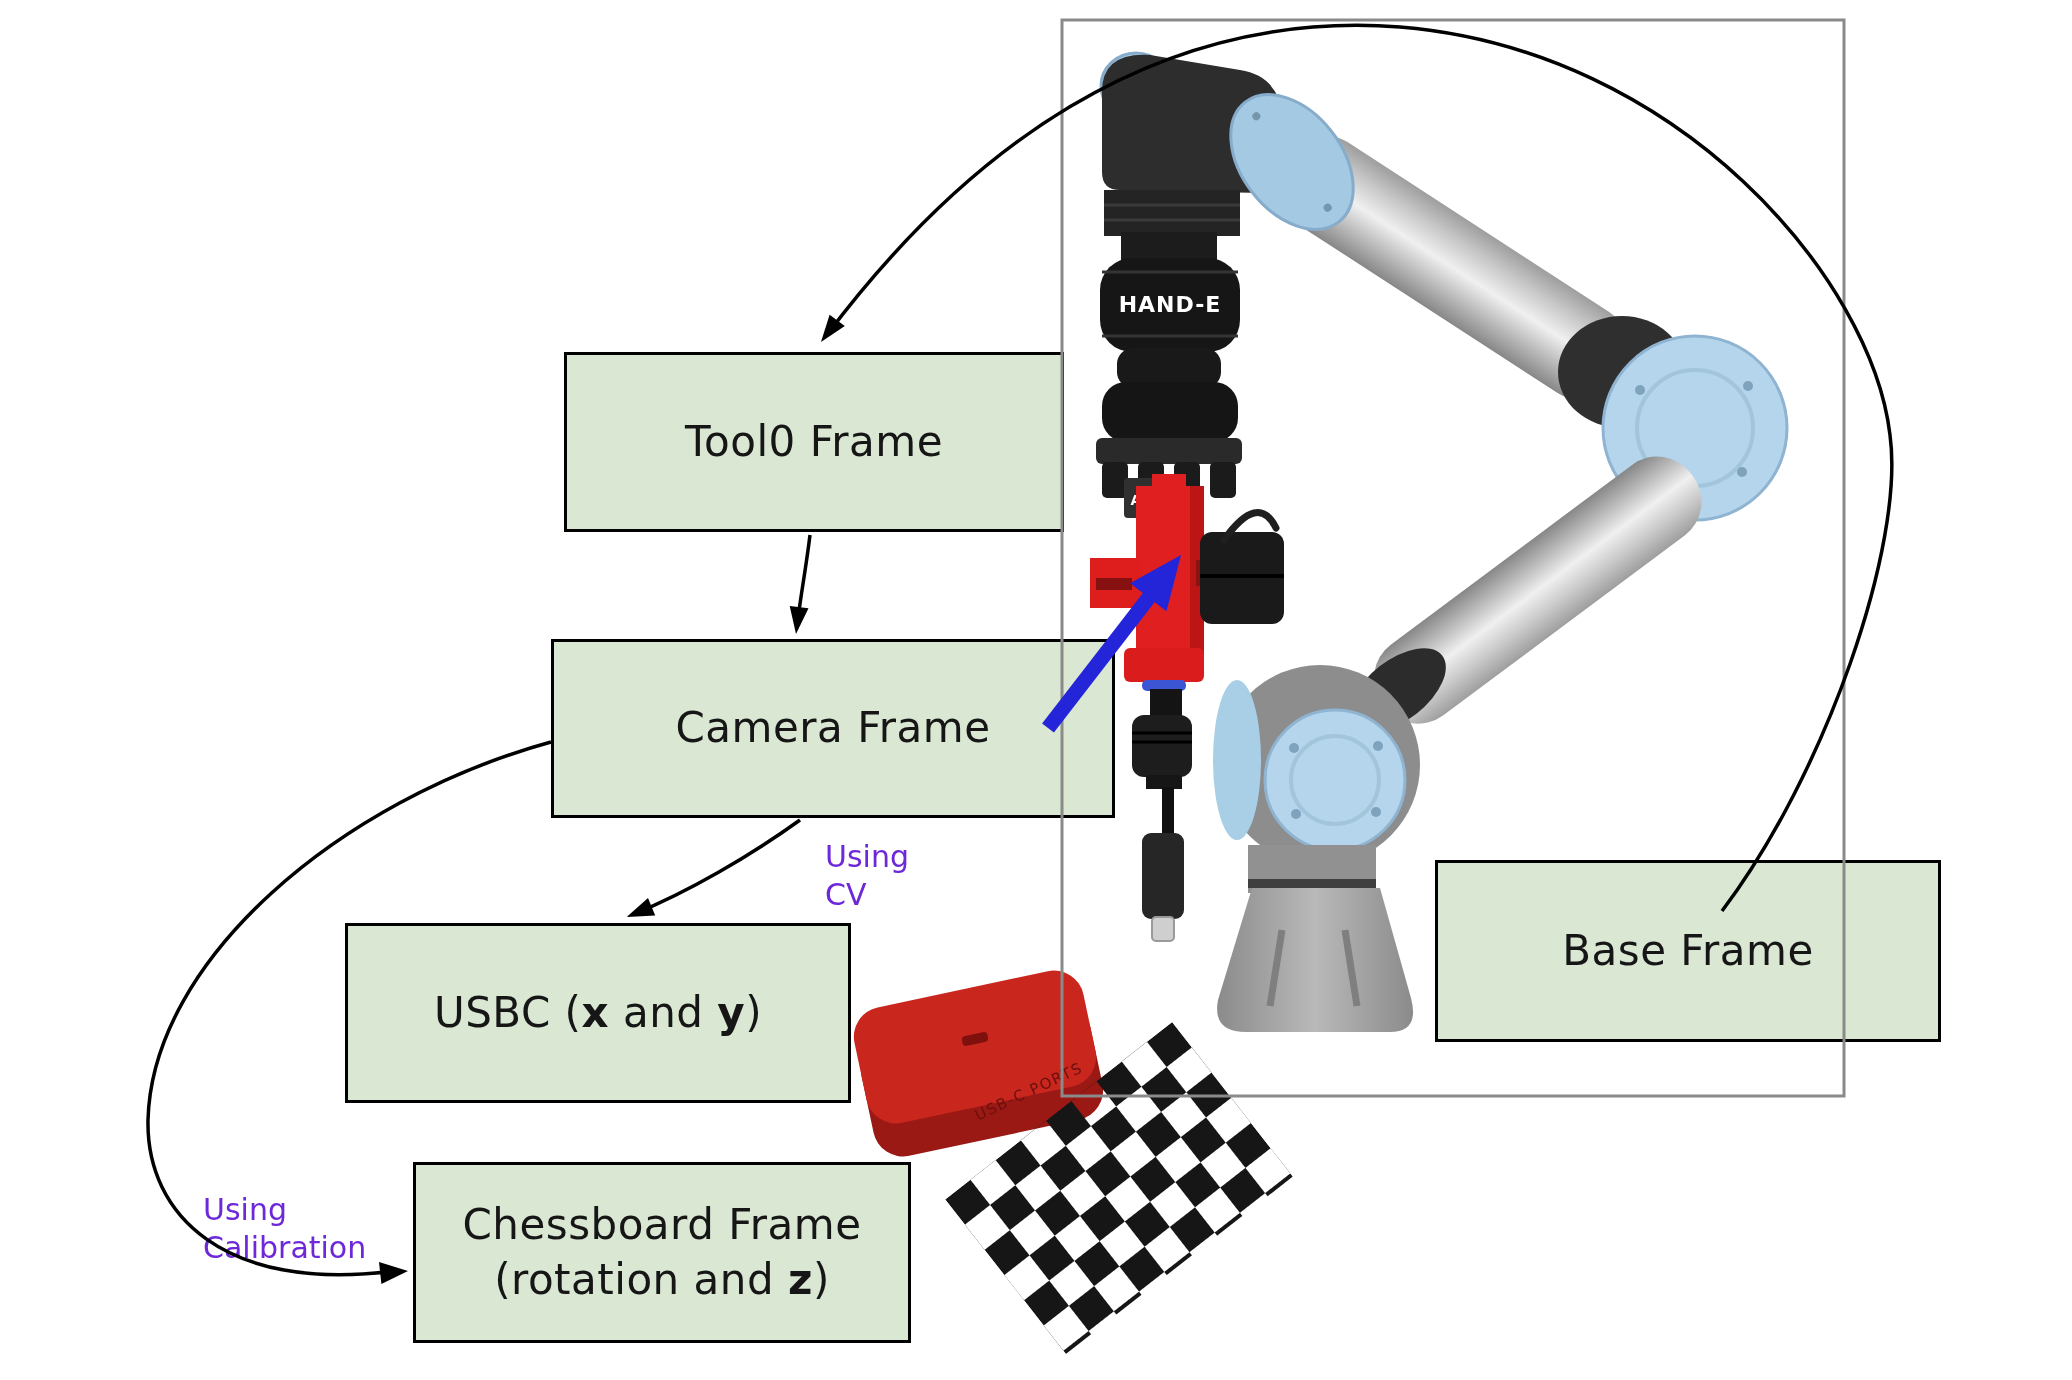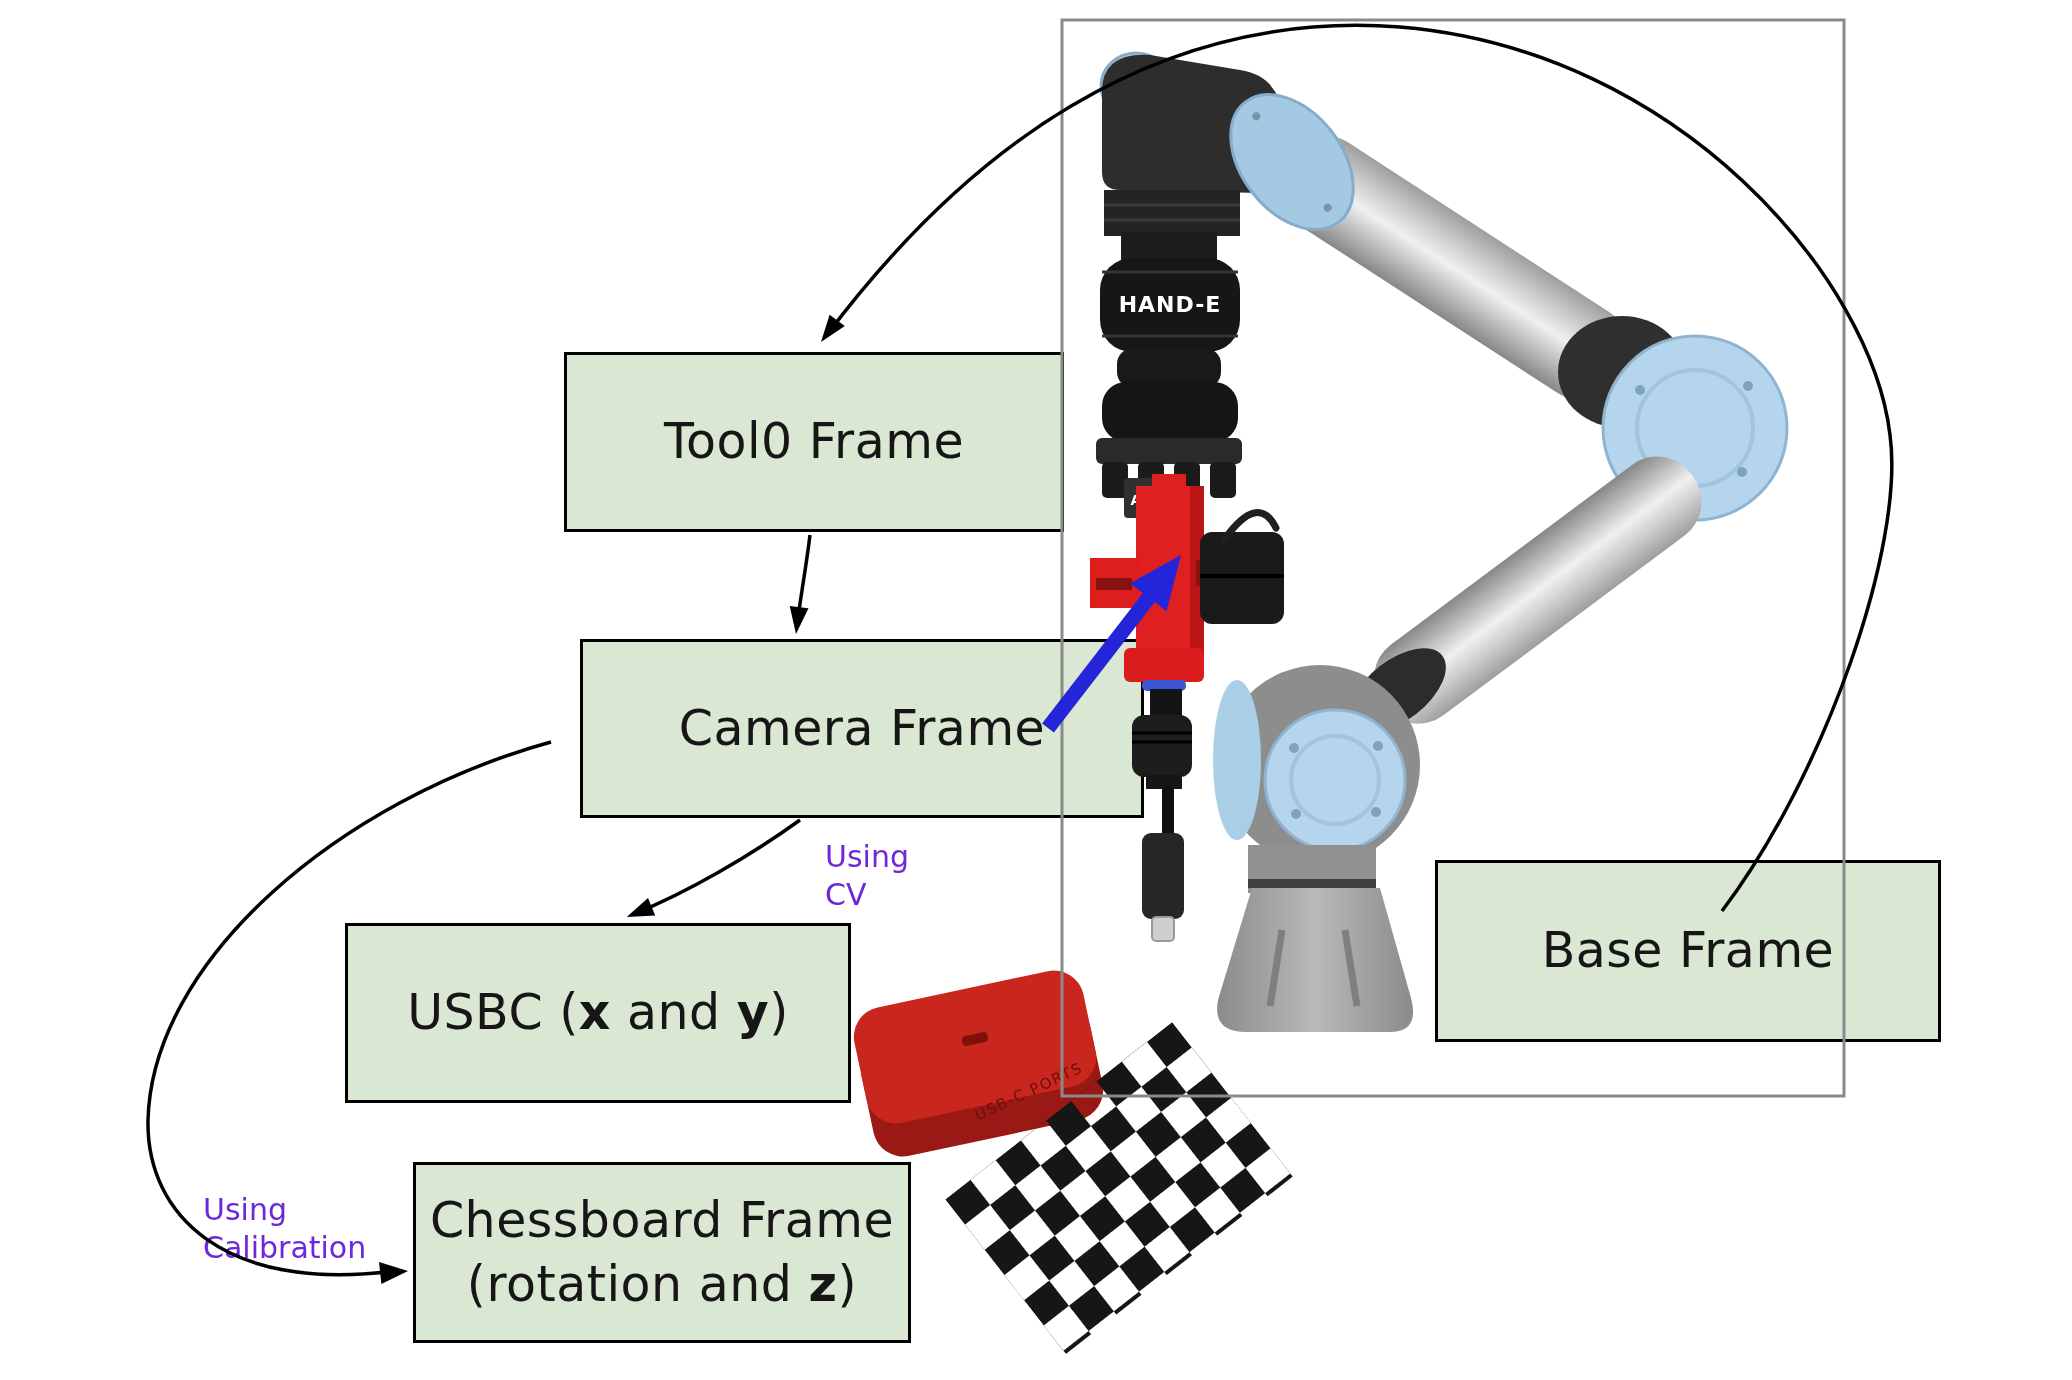--- a/index.html
+++ b/index.html
@@ -4,40 +4,40 @@
 <style>
   html,body{margin:0;padding:0;background:#ffffff;}
   #canvas{
     position:relative;width:2072px;height:1380px;background:#fff;overflow:hidden;
     font-family:"DejaVu Sans","Liberation Sans",sans-serif;
   }
   .fbox{
     position:absolute;background:var(--box-fill,#d9e7d3);
     border:3px solid var(--box-border,#000);
     display:flex;align-items:center;justify-content:center;text-align:center;
-    font-size:49px;color:#161616;line-height:1.3;letter-spacing:.5px;z-index:1;
+    font-size:42px;color:#161616;line-height:1.3;letter-spacing:.5px;z-index:1;
     box-sizing:border-box;
   }
   .fbox b{font-weight:bold;}
   .edge-label{
     position:absolute;font-size:30px;color:#6d28d9;line-height:1.27;z-index:2;
     white-space:nowrap;
   }
   #overlay{position:absolute;left:0;top:0;width:2072px;height:1380px;z-index:5;pointer-events:none;}
 </style>
 </head>
 <body>
 
 <div id="canvas">
 
   <div class="fbox" style="left:564px;top:352px;width:500px;height:180px;">
     <span>Tool0 Frame</span>
   </div>
 
-  <div class="fbox" style="left:580px;top:639px;width:564px;height:179px;">
+  <div class="fbox" style="left:551px;top:639px;width:564px;height:179px;">
     <span>Camera Frame</span>
   </div>
 
   <div class="fbox" style="left:345px;top:923px;width:506px;height:180px;">
     <span><span>USBC (</span><b>x</b><span> and </span><b>y</b><span>)</span></span>
   </div>
 
   <div class="fbox" style="left:413px;top:1162px;width:498px;height:181px;">
     <span>
       <span>Chessboard Frame</span><br>

